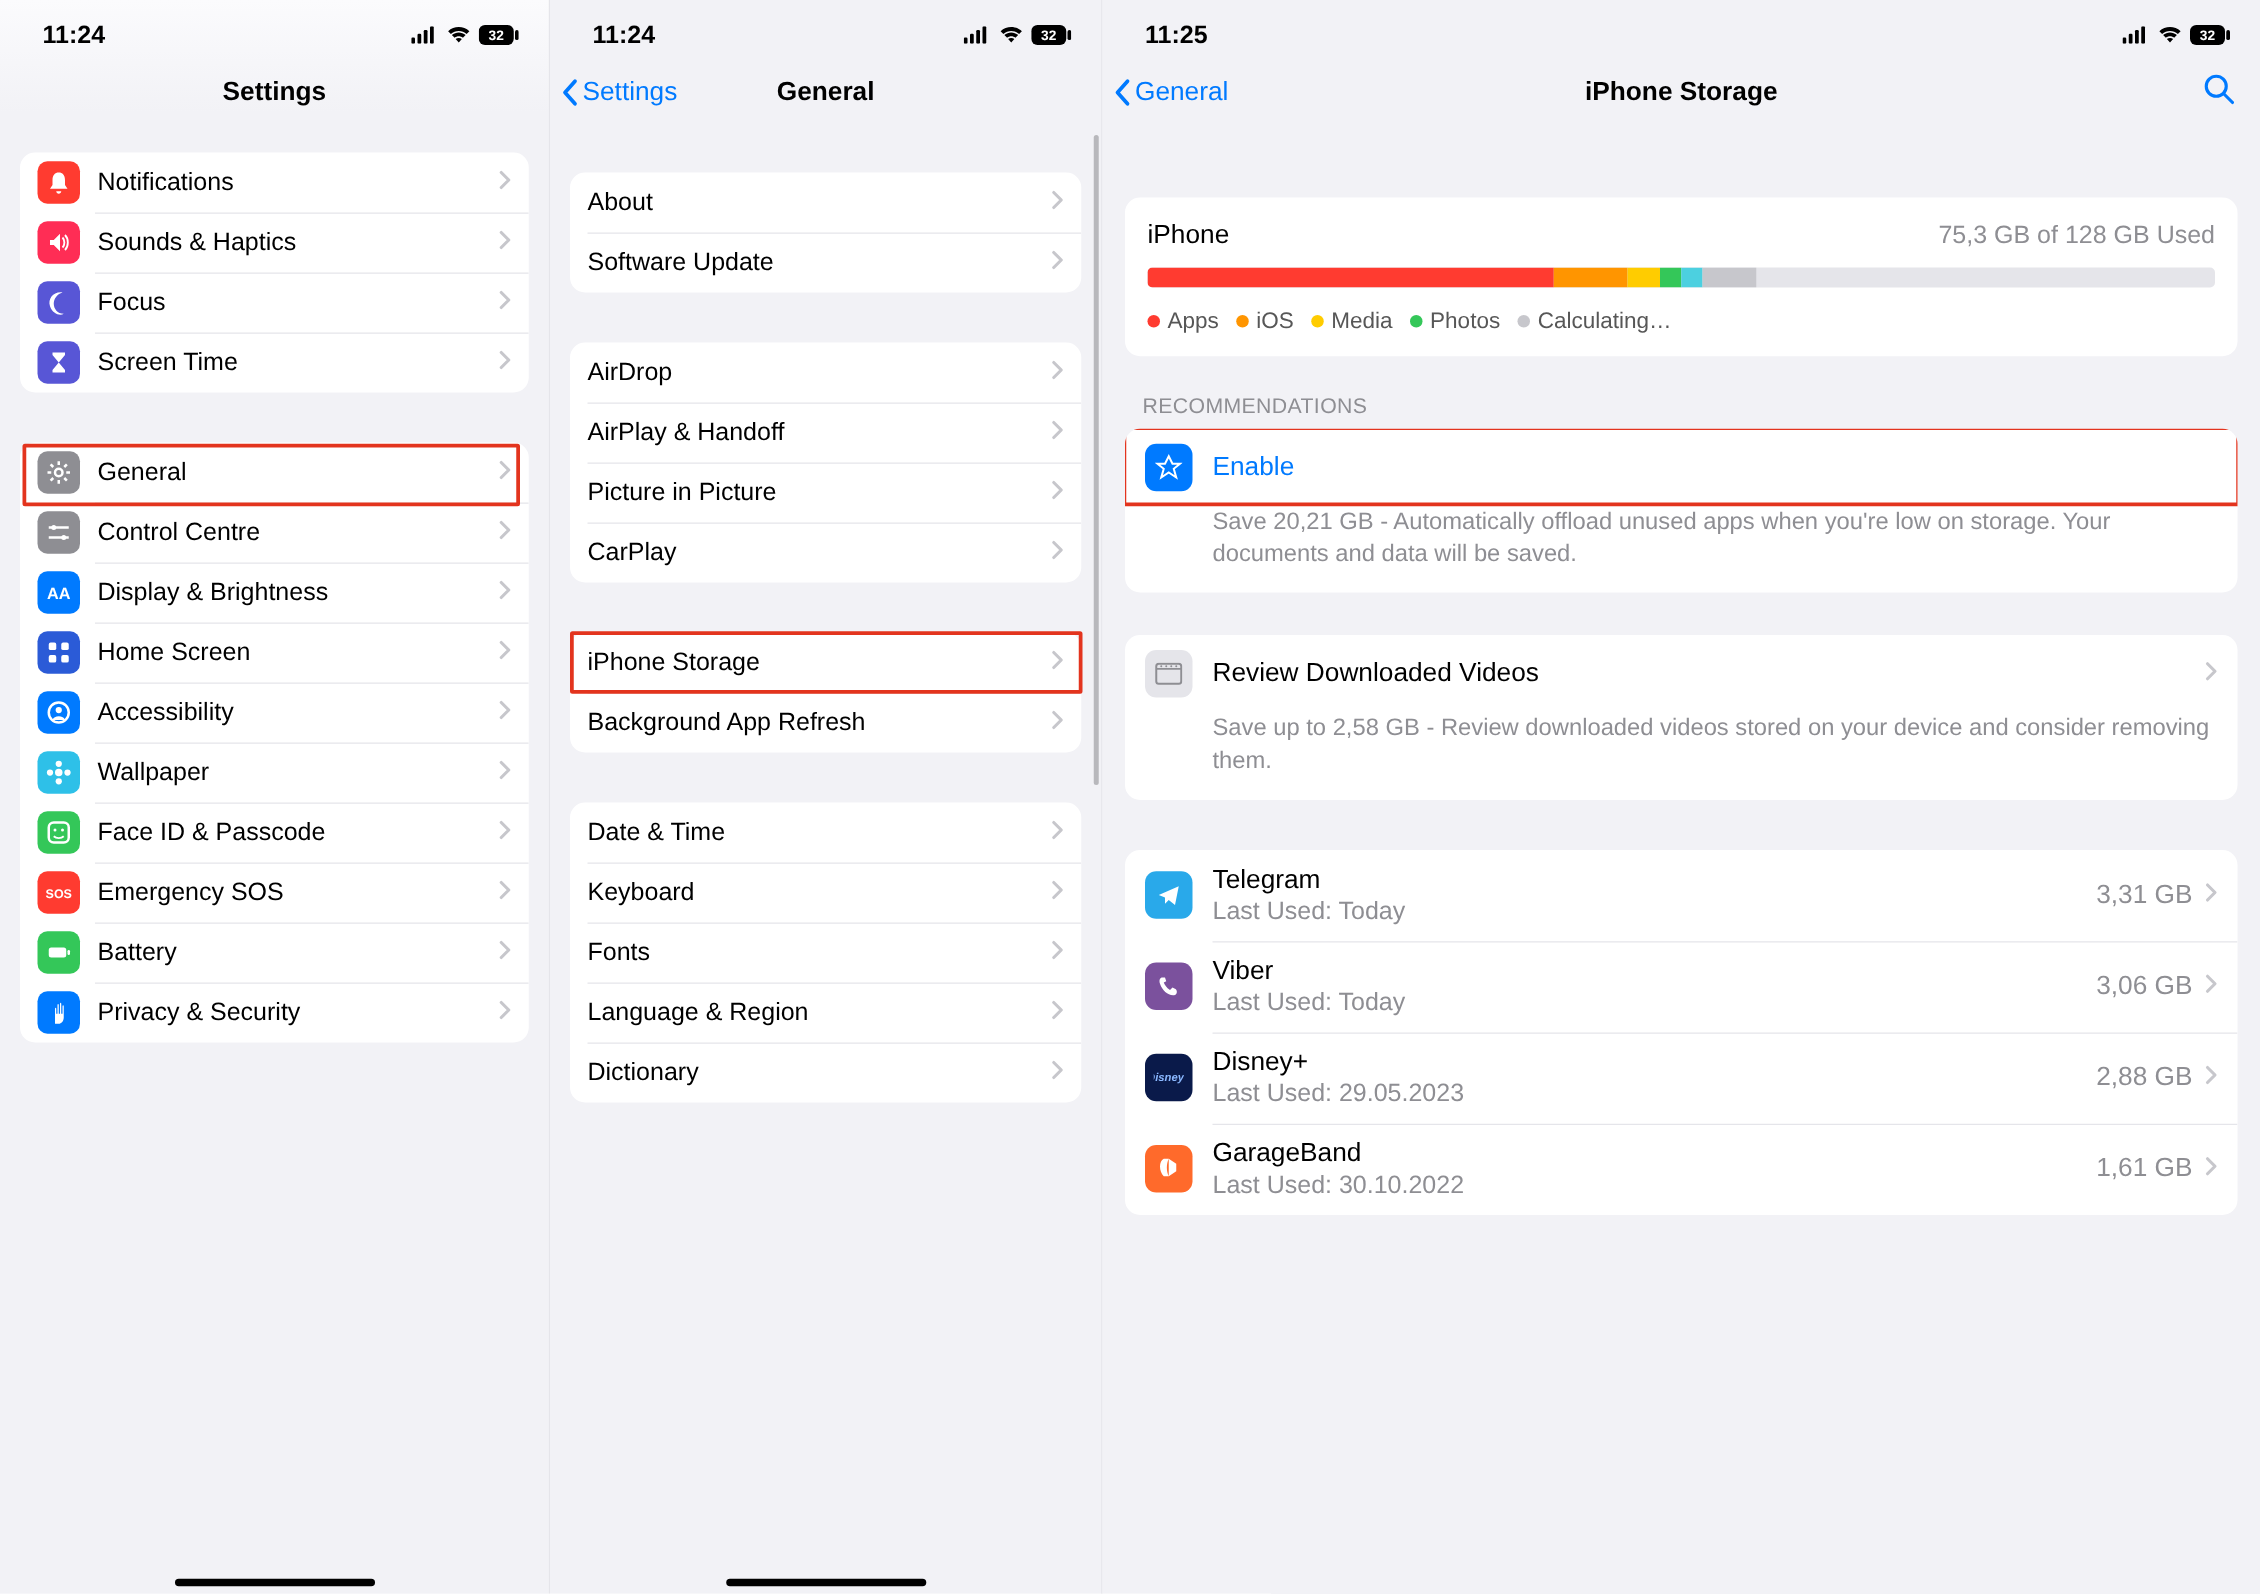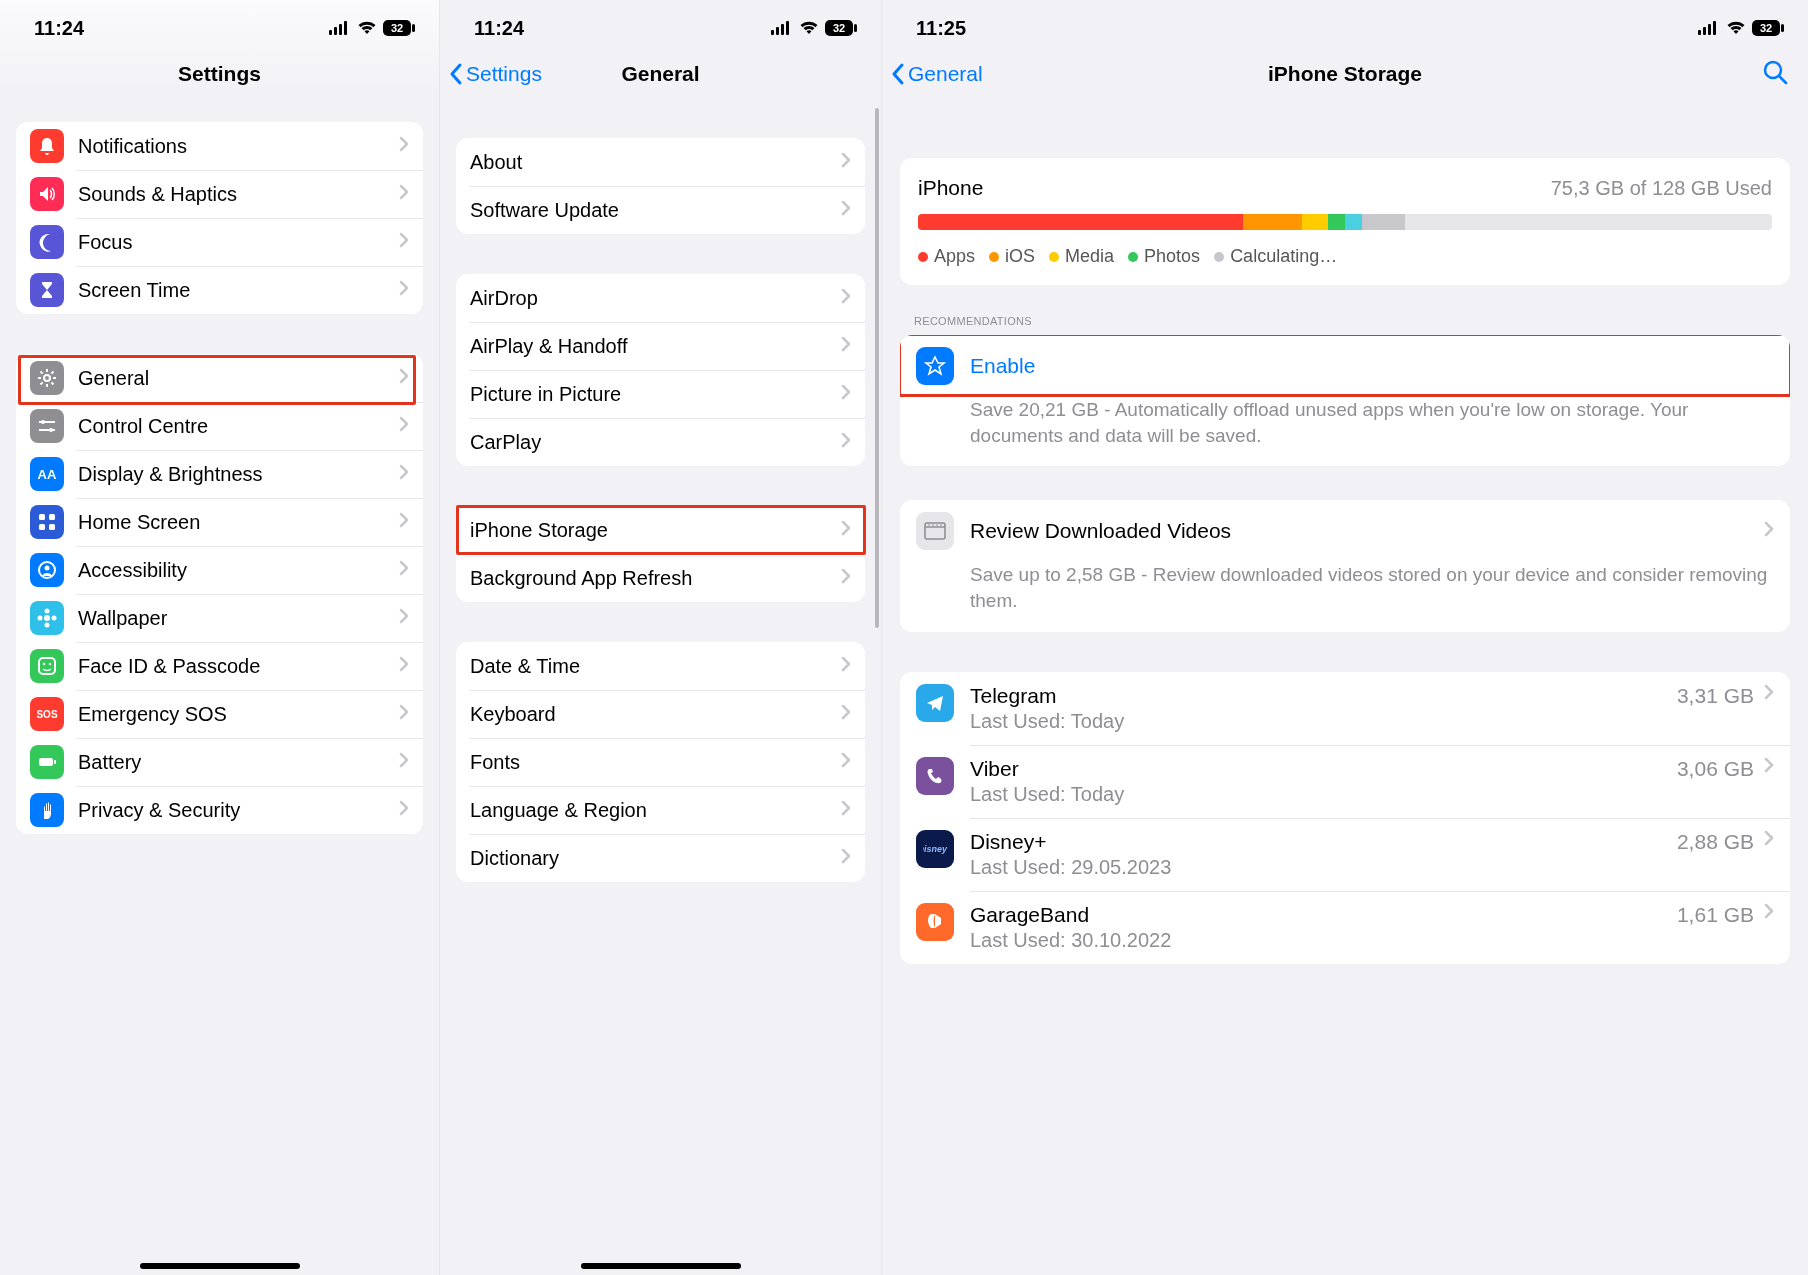--- a/index.html
+++ b/index.html
@@ -129,21 +129,21 @@
     background: #e5e5ea;
     margin-bottom: 16px;
   }
   .storage-seg { height: 100%; }
   .legend { display: flex; flex-wrap: wrap; gap: 14px; font-size: 18px; color: #575757;}
   .legend-item { display: flex; align-items: center; gap: 6px; }
   .dot { width: 10px; height: 10px; border-radius: 50%; }
 
   .section-header {
     margin: 30px 32px 8px 32px;
-    font-size: 11px;
+    font-size: 17px;
     color: #8e8e93;
     letter-spacing: 0.3px;
   }
 
   .reco-group {
     margin: 0 18px;
     background: #fff;
     border-radius: 12px;
     overflow: hidden;
   }
@@ -165,20 +165,21 @@
   .reco-desc {
     padding: 0 16px 18px 70px;
     font-size: 19px;
     color: #8e8e93;
     line-height: 1.35;
   }
   .reco-group + .reco-group { margin-top: 34px; }
 
   .app-row {
     display: flex;
+    align-items: center;
     padding: 12px 16px;
     position: relative;
   }
   .app-row + .app-row::before {
     content:"";
     position:absolute; left:70px; right:0; top:0; height:1px; background:#e5e5ea;
   }
   .app-row .app-icon { width: 38px; height: 38px; border-radius:9px; margin-right:16px; }
   .app-row .app-text { flex: 1; }
   .app-row .app-name { font-size: 21px; }

